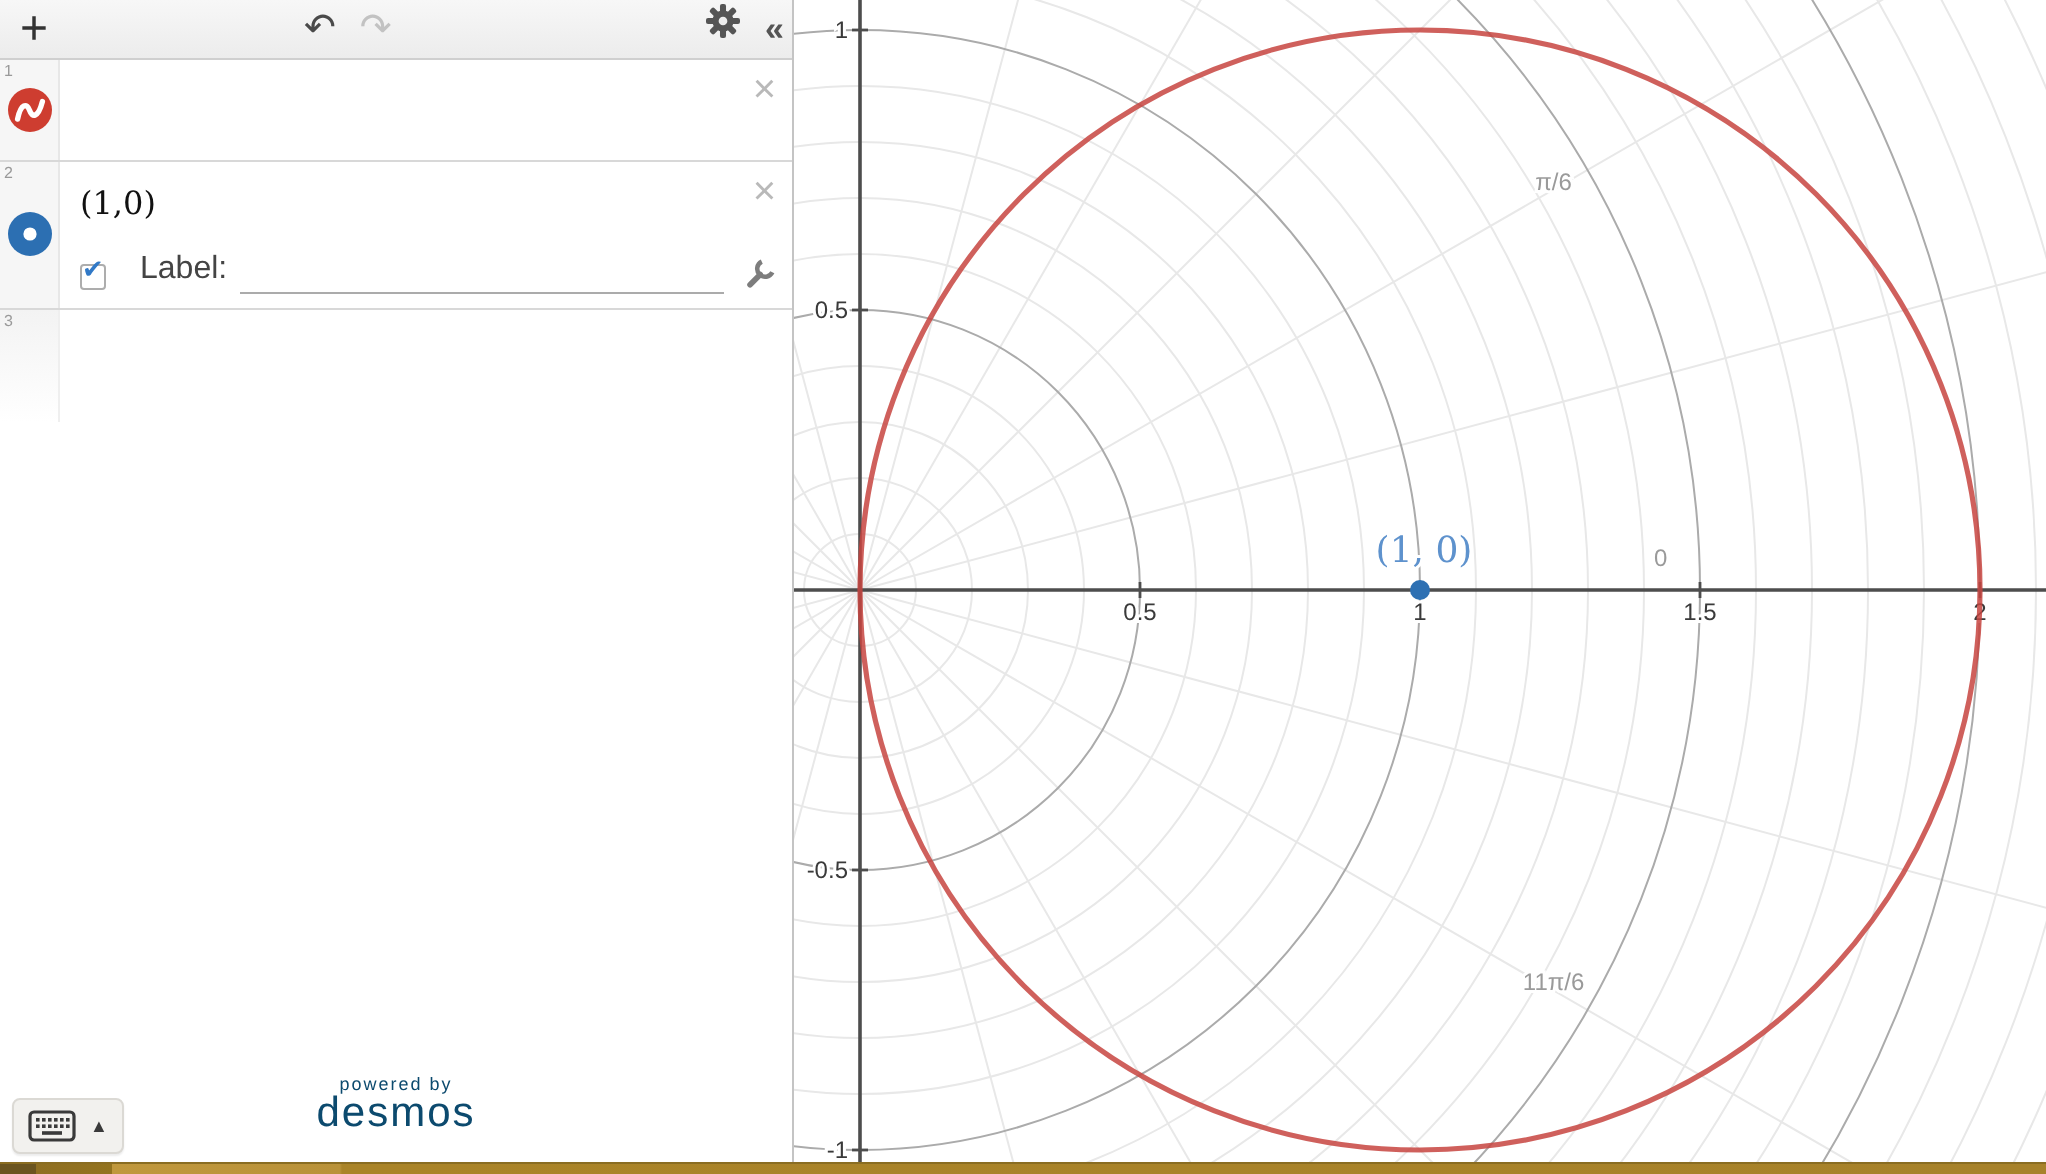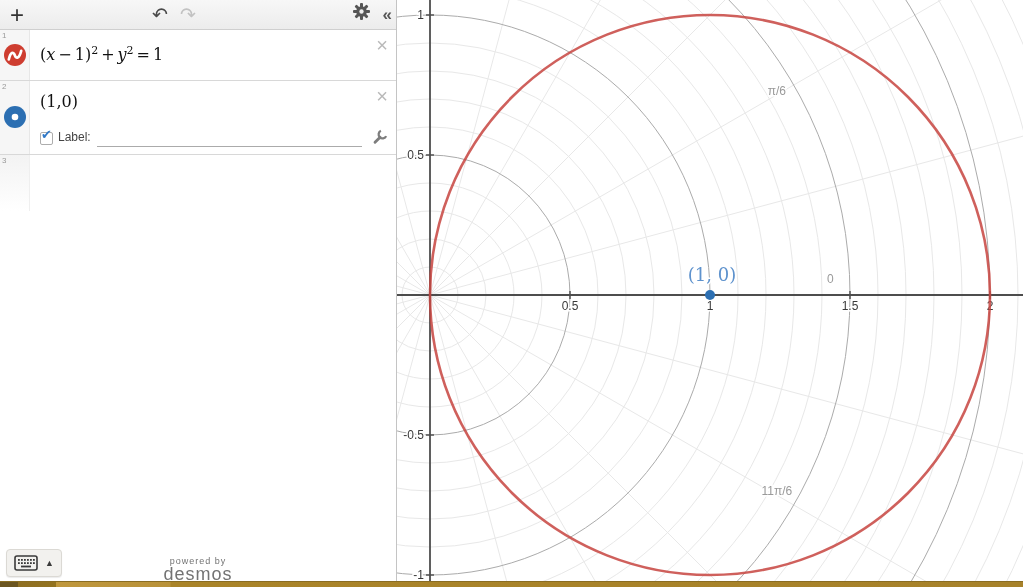--- a/index.html
+++ b/index.html
@@ -40,35 +40,35 @@
   .mi { font-style:italic; }
   .sup { font-size:11px; vertical-align:6px; }
   .op { margin:0 3px; }
   .close-x { position:absolute; right:8px; top:6px; font-size:20px; color:#b9b9b9;
              line-height:18px; cursor:pointer; }
   .label-line { position:absolute; left:10px; right:0; top:44px; height:22px;
                 display:flex; align-items:flex-end; }
   .checkbox { position:relative; width:13px; height:13px; border:1px solid #adadad;
               border-radius:2px; background:#fff; margin-bottom:2px; cursor:pointer; }
   .checkbox .tick { position:absolute; left:0px; top:-6px; color:#3179c7; font-size:13px; }
-  .label-txt { font-size:12px; color:#444; margin:0 0 3px 5px; }
+  .label-txt { font-size:16px; color:#444; margin:0 0 3px 17px; }
   .label-input { flex:1; margin:0 34px 0 6px; border:none; border-bottom:1px solid #ababab;
                  height:16px; background:transparent; font-size:12px; outline:none; }
   .wrench { position:absolute; right:7px; bottom:9px; width:17px; height:17px; cursor:pointer; }
 
   .kbd-btn { position:absolute; left:6px; bottom:10px; width:56px; height:28px;
              background:#f2f1ee; border:1px solid #dbd9d4; border-radius:4px;
              box-shadow:0 1px 1px rgba(0,0,0,.08); display:flex; align-items:center;
              justify-content:center; gap:7px; cursor:pointer; }
   .kbd-caret { font-size:9px; color:#3a3a3a; }
 
-  .watermark { position:absolute; left:0; right:0; bottom:2px; text-align:center;
-               color:#737373; pointer-events:none; }
+  .watermark { position:absolute; left:0; right:0; bottom:18px; text-align:center;
+               color:#0c4a6e; pointer-events:none; }
   .watermark .pb { font-size:9px; letter-spacing:1px; display:block; margin-bottom:-2px; }
-  .watermark .dm { font-size:18px; letter-spacing:1px; }
+  .watermark .dm { font-size:21px; letter-spacing:1px; }
 
   
   .graph { position:absolute; left:397px; top:0; width:626px; height:587px; background:#fff; }
   svg text { font-family:"Liberation Sans", sans-serif; }
   .tick { font-size:12px; fill:#3a3a3a; text-anchor:middle;
           paint-order:stroke; stroke:#ffffff; stroke-width:3px; }
   .yt { text-anchor:end; }
   .ang { font-size:12px; fill:#9a9a9a; text-anchor:middle;
          paint-order:stroke; stroke:#ffffff; stroke-width:3px; }
   .ptlabel { font-family:"DejaVu Serif", serif; font-size:18px; text-anchor:middle;
@@ -114,21 +114,20 @@
       <div class="gutter">
         <span class="idx">1</span>
         <span class="style-icon">
           <svg width="22" height="22" viewBox="0 0 22 22">
             <circle cx="11" cy="11" r="11" fill="#ce3d30"></circle>
             <path d="M4.8 15.5 C6.5 7.5, 9.5 7.5, 10.8 11.2 C12 14.8, 15 15.2, 17.2 6.8" stroke="#fff" stroke-width="2.7" fill="none" stroke-linecap="round"></path>
           </svg>
         </span>
       </div>
       <div class="content">
-        <span class="math"><span>(</span><span class="mi">x</span><span class="op">−</span><span>1</span><span>)</span><span class="sup">2</span><span class="op">+</span><span class="mi">y</span><span class="sup">2</span><span class="op">=</span><span>1</span></span>
         <span class="close-x">×</span>
       </div>
     </div>
 
     <div class="row row2">
       <div class="gutter">
         <span class="idx">2</span>
         <span class="style-icon">
           <svg width="22" height="22" viewBox="0 0 22 22">
             <circle cx="11" cy="11" r="11" fill="#2c6fb2"></circle>

